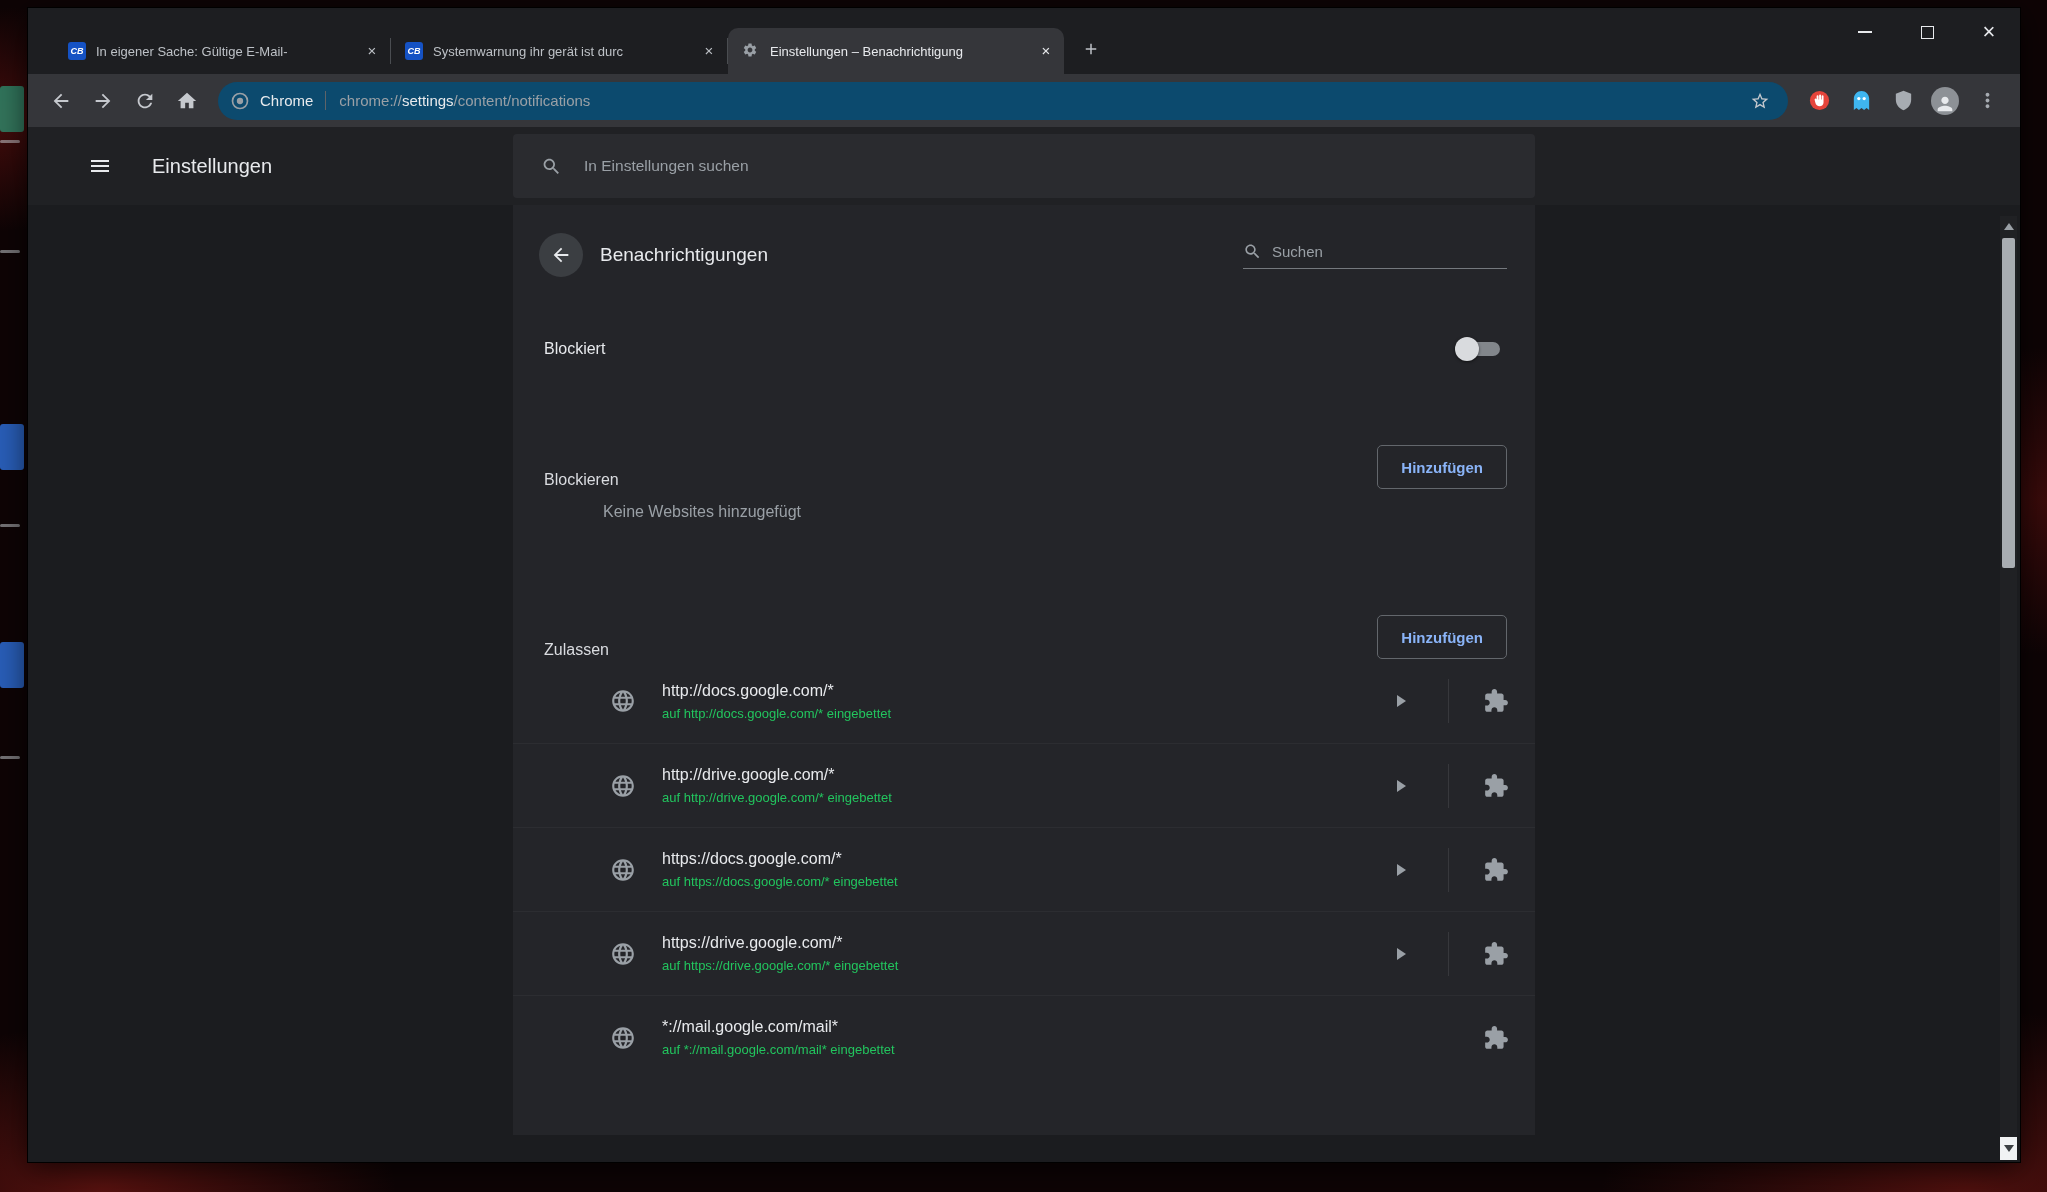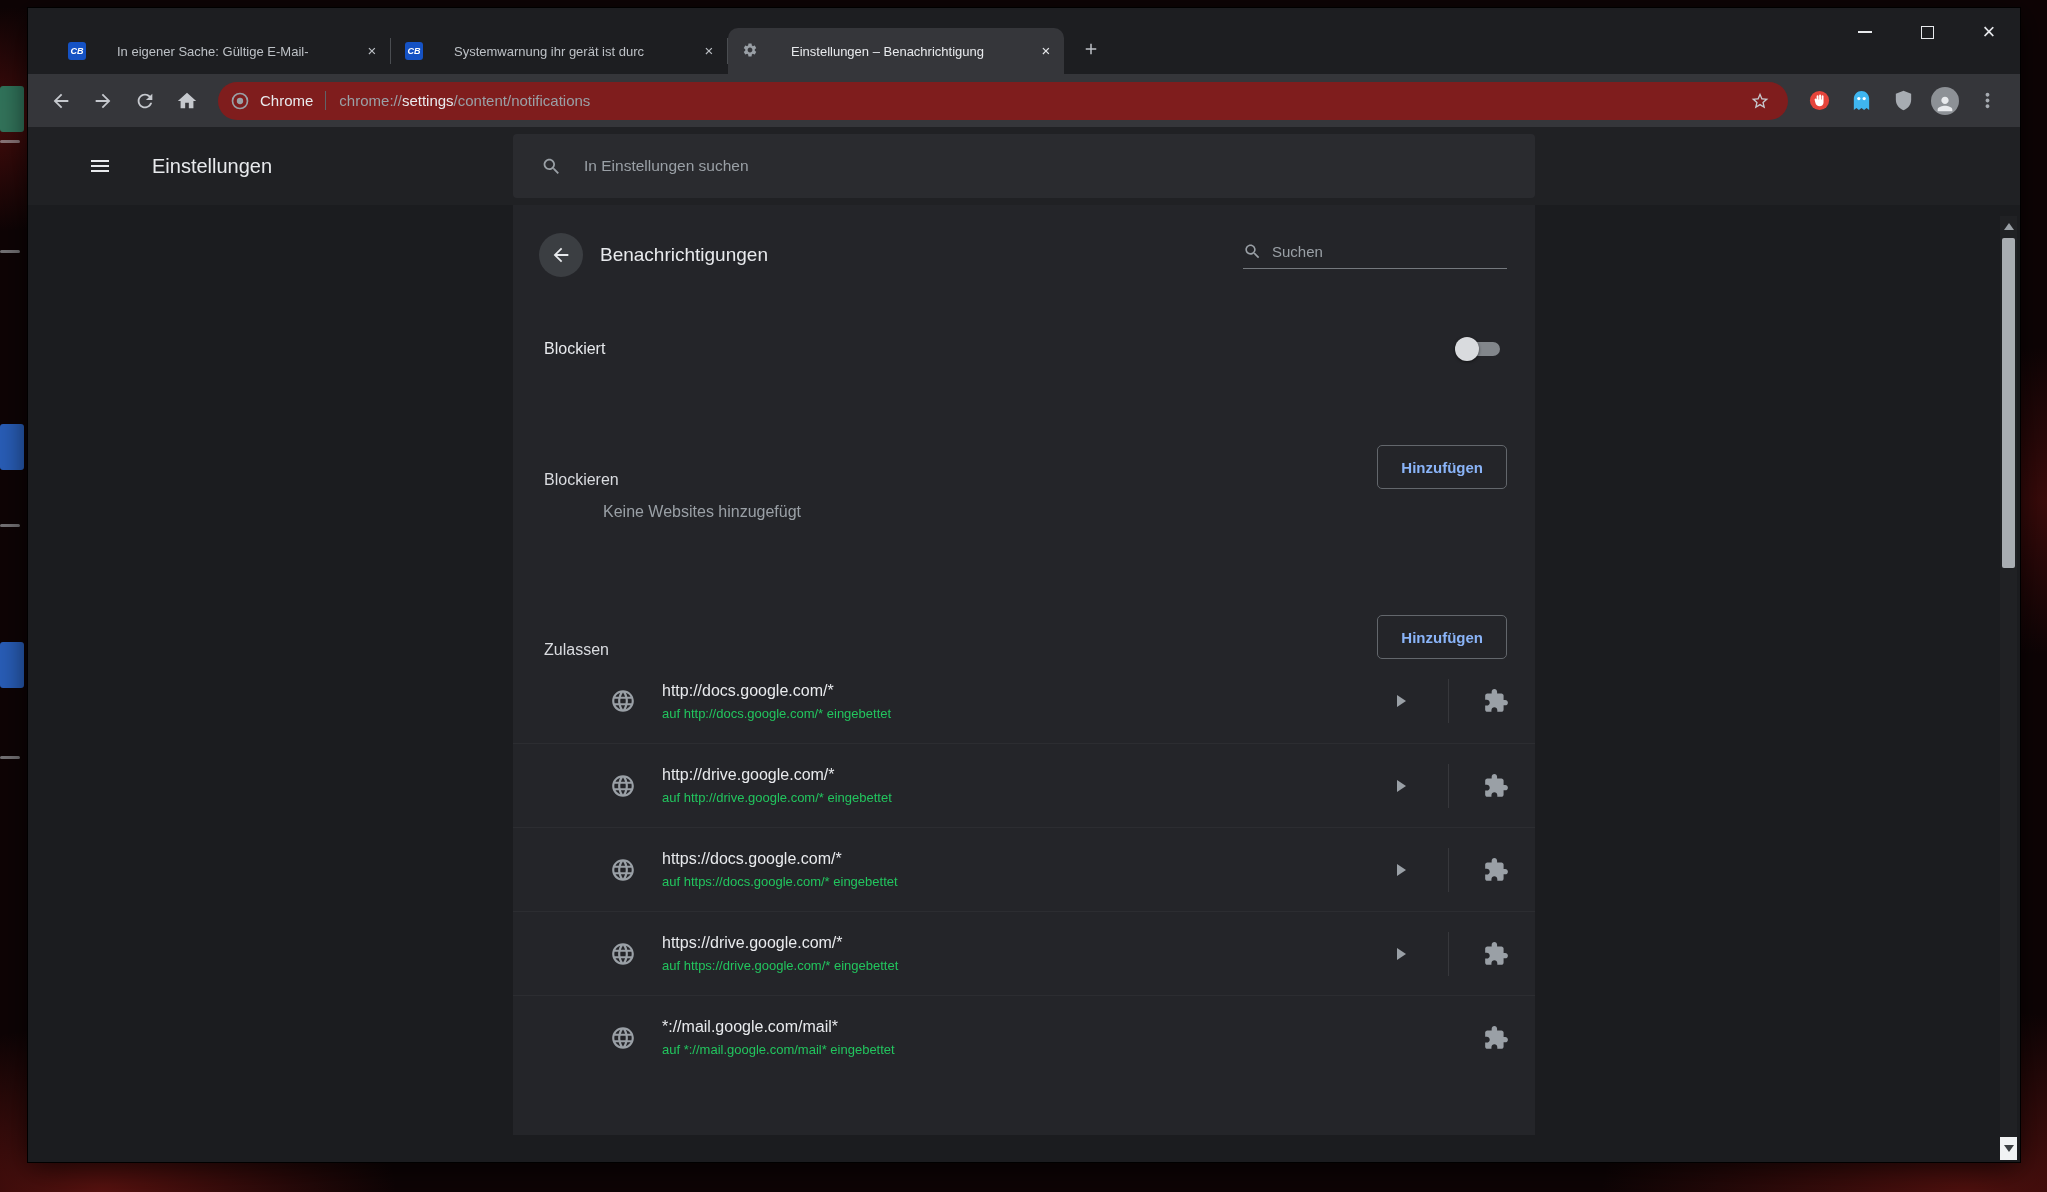--- a/index.html
+++ b/index.html
@@ -20,21 +20,21 @@
   
   .window { position:absolute; left:28px; top:8px; width:1992px; height:1154px;
             background:#202124; box-shadow:0 0 0 1px #000, 0 6px 30px rgba(0,0,0,.7);
             display:flex; flex-direction:column; position:absolute; }
 
   
   .tabstrip { height:66px; background:#1d1e21; display:flex; align-items:flex-end;
               padding-left:26px; position:relative; flex:none; }
   .tabs { display:flex; align-items:flex-end; }
   .tab { width:336px; height:46px; display:flex; align-items:center;
-         padding:0 8px 0 14px; color:#bdc1c6; border-radius:10px 10px 0 0; cursor:pointer;gap:21px; }
+         padding:0 8px 0 14px; color:#bdc1c6; border-radius:10px 10px 0 0; cursor:pointer; }
   .tab.active { background:#35363a; color:#e8eaed; }
   .tab-sep { width:1px; height:26px; background:#4a4d51; margin-bottom:10px; }
   .favicon { width:18px; height:18px; margin-right:10px; flex:none; }
   .favicon.cb { background:#1552c4; color:#fff; font-size:9px; font-weight:bold; font-style:italic;
                 display:flex; align-items:center; justify-content:center; border-radius:3px; }
   .favicon svg { width:16px; height:16px; fill:#9aa0a6; }
   .tab-title { flex:1; font-size:13px; white-space:nowrap; overflow:hidden; }
   .tab-close { width:20px; height:20px; flex:none; border:none; background:transparent; color:inherit;
                font-size:15px; line-height:18px; border-radius:50%; margin-left:6px; cursor:pointer; }
   .new-tab { width:30px; height:30px; margin:0 0 9px 12px; background:transparent; border:none;
@@ -46,21 +46,21 @@
   .g-min { width:14px; height:2px; background:currentColor; }
   .g-max { width:13px; height:13px; border:1.5px solid currentColor; }
   .g-close { font-size:22px; font-weight:300; line-height:1; }
 
   
   .toolbar { height:53px; background:#35363a; display:flex; align-items:center;
              padding:0 12px; flex:none; }
   .tbtn { width:42px; height:42px; border-radius:50%; display:flex; align-items:center;
           justify-content:center; background:none; border:none; color:#c6c9ce; cursor:pointer; flex:none; }
   .tbtn svg { width:22px; height:22px; fill:currentColor; }
-  .omnibox { flex:1; height:38px; background:#7f1d1d; border-radius:19px; display:flex;
+  .omnibox { flex:1; height:38px; background:#0c4a6e; border-radius:19px; display:flex;
              align-items:center; padding:0 12px 0 12px; margin:0 10px; min-width:0; cursor:text; }
   .omni-brand { color:#e8eaed; font-size:15px; margin:0 12px 0 10px; }
   .omni-sep { width:1px; height:19px; background:#5f6368; margin-right:13px; }
   .omni-url { font-size:15px; color:#9aa0a6; white-space:nowrap; }
   .omni-url .hl { color:#e8eaed; }
   .omni-spacer { flex:1; }
   .star-btn { width:32px; height:32px; border:none; background:none; color:#c6c9ce;
               display:flex; align-items:center; justify-content:center; cursor:pointer; }
   .star-btn svg { width:20px; height:20px; fill:currentColor; }
   .ext-btn { width:42px; height:42px; border:none; background:none; display:flex; align-items:center;

